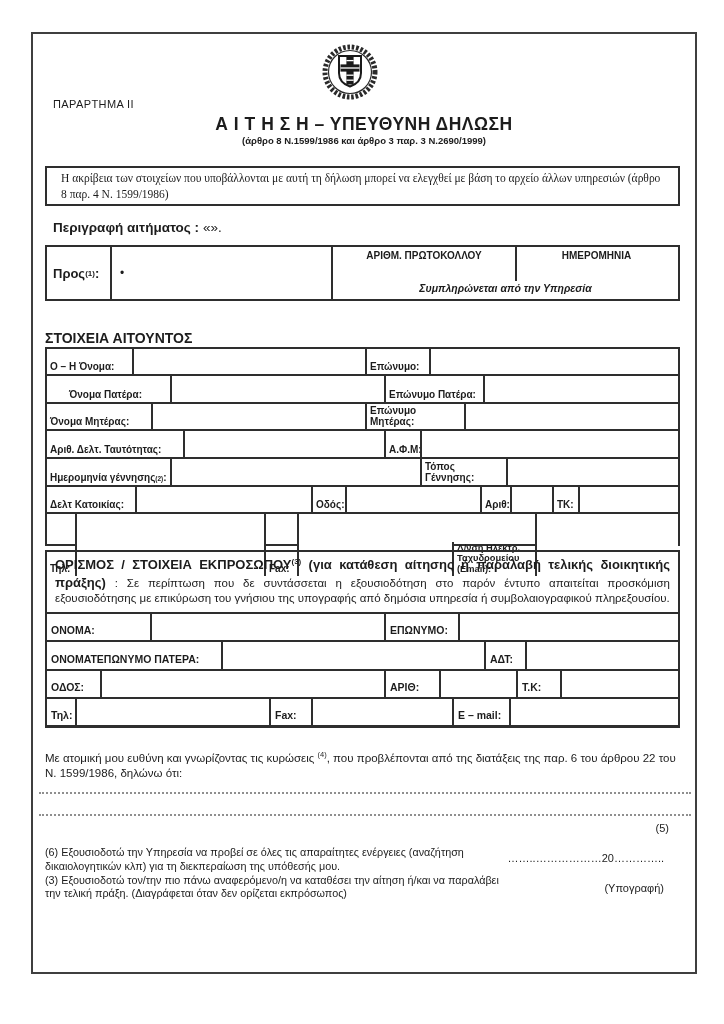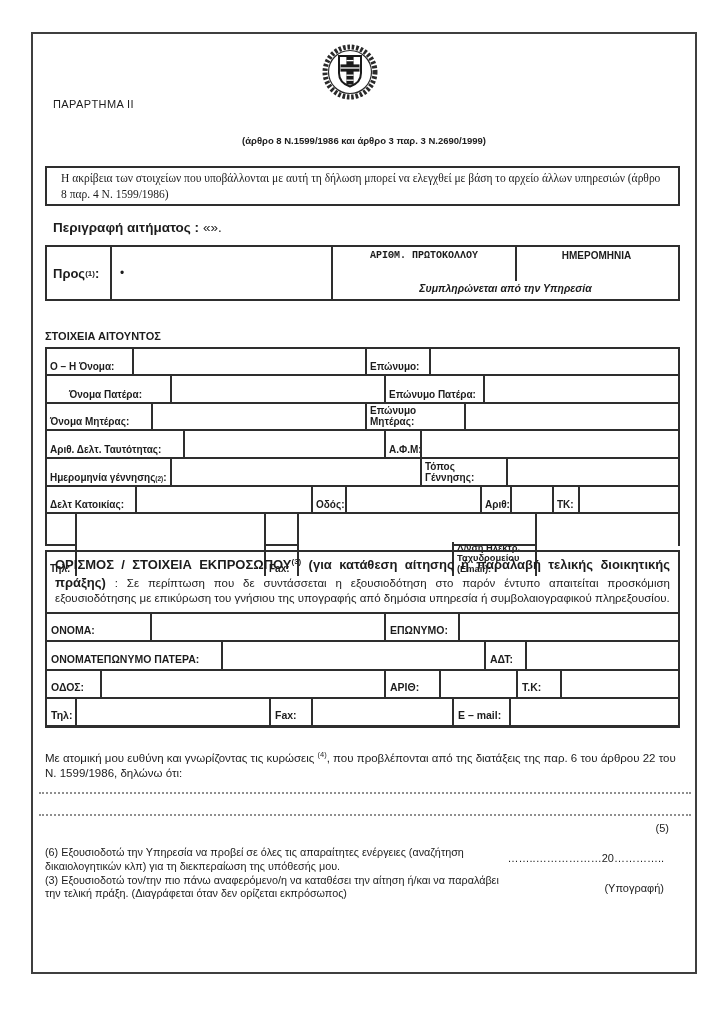--- a/index.html
+++ b/index.html
@@ -18,27 +18,27 @@
           padding:2px 14px;}
   .req{left:20px;top:186px;font-size:13.5px;}
   .req .lbl{font-weight:700;}
 
   .prosbox{left:12px;top:211px;width:635px;height:56px;box-sizing:border-box;border:2px solid #2e2e2e;}
   .pros-lab{position:absolute;left:0;top:0;bottom:0;width:65px;border-right:2px solid #2e2e2e;
             display:flex;align-items:center;padding-left:6px;font-size:13px;font-weight:700;box-sizing:border-box;}
   .pros-lab sup{font-size:8px;}
   .pros-val{position:absolute;left:65px;top:0;bottom:0;width:221px;border-right:2px solid #2e2e2e;
             display:flex;align-items:center;padding-left:8px;font-size:12px;box-sizing:border-box;}
-  .proto-head{position:absolute;left:286px;top:3px;width:182px;text-align:center;font-size:10px;font-weight:700;font-family:Liberation Mono, monospace;}
+  .proto-head{position:absolute;left:286px;top:3px;width:182px;text-align:center;font-size:10px;font-weight:700;}
   .date-head{position:absolute;left:468px;right:0;top:3px;text-align:center;font-size:10px;font-weight:700;}
   .proto-vline{position:absolute;left:468px;top:0;height:34px;border-left:2px solid #2e2e2e;}
   .svc-note{position:absolute;left:286px;right:0;bottom:5px;text-align:center;
             font-size:10.5px;font-weight:700;font-style:italic;}
 
-  .sect-h{left:12px;font-size:11px;font-weight:700;}
+  .sect-h{left:12px;font-size:14px;font-weight:700;}
   .tbl{left:12px;width:635px;box-sizing:border-box;border:2px solid #2e2e2e;}
   .trow{display:grid;box-sizing:border-box;}
   .trow + .trow{border-top:2px solid #2e2e2e;}
   .trow > div{box-sizing:border-box;min-width:0;}
   .trow > div + div{border-left:2px solid #2e2e2e;}
   .lab{font-size:10px;font-weight:700;display:flex;align-items:flex-end;padding:1px 2px 2px 3px;line-height:1.12;}
   .lab sup{font-size:6.5px;line-height:0;margin-bottom:4px;}
   .lab.small{font-size:9.3px;align-items:center;margin-top:28px;}
   .fill{background:#fff;}
 
@@ -71,20 +71,21 @@
       <rect x="24.4" y="17" width="7.2" height="27.5" fill="#1a1a1a"></rect>
       <rect x="18.5" y="24.4" width="19" height="7.2" fill="#1a1a1a"></rect>
       <g stroke="#ffffff" stroke-width="1.3">
         <line x1="24.4" y1="20.6" x2="31.6" y2="20.6"></line>
         <line x1="18.5" y1="28" x2="37.5" y2="28"></line>
         <line x1="24.4" y1="35.2" x2="31.6" y2="35.2"></line>
         <line x1="24.4" y1="40.2" x2="31.6" y2="40.2"></line>
       </g>
     </svg>
 
+    <div class="abs title">Α Ι Τ Η Σ Η – ΥΠΕΥΘΥΝΗ ΔΗΛΩΣΗ</div>
     <div class="abs subtitle">(άρθρο 8 Ν.1599/1986 και άρθρο 3 παρ. 3 Ν.2690/1999)</div>
     <div class="abs notice">Η ακρίβεια των στοιχείων που υποβάλλονται με αυτή τη δήλωση μπορεί να ελεγχθεί με βάση το αρχείο άλλων υπηρεσιών (άρθρο 8 παρ. 4 Ν. 1599/1986)</div>
 
     <div class="abs req">
       <span class="lbl">Περιγραφή αιτήματος :</span>
       <span>«».</span>
     </div>
 
     <div class="abs prosbox">
       <div class="pros-lab">

